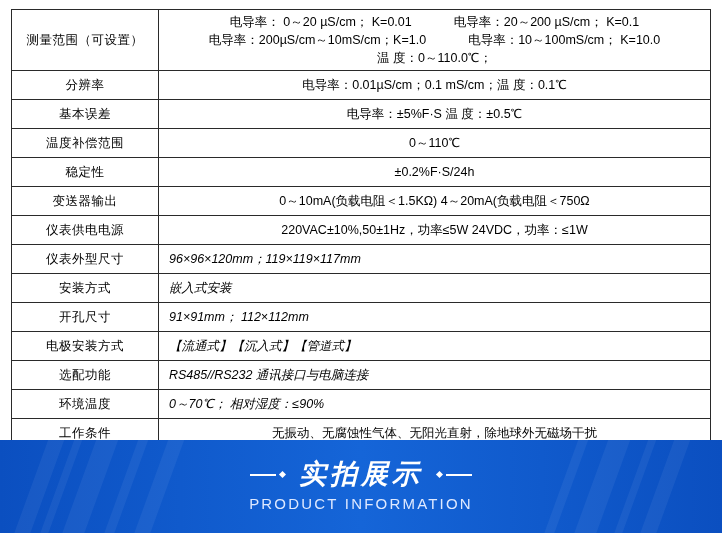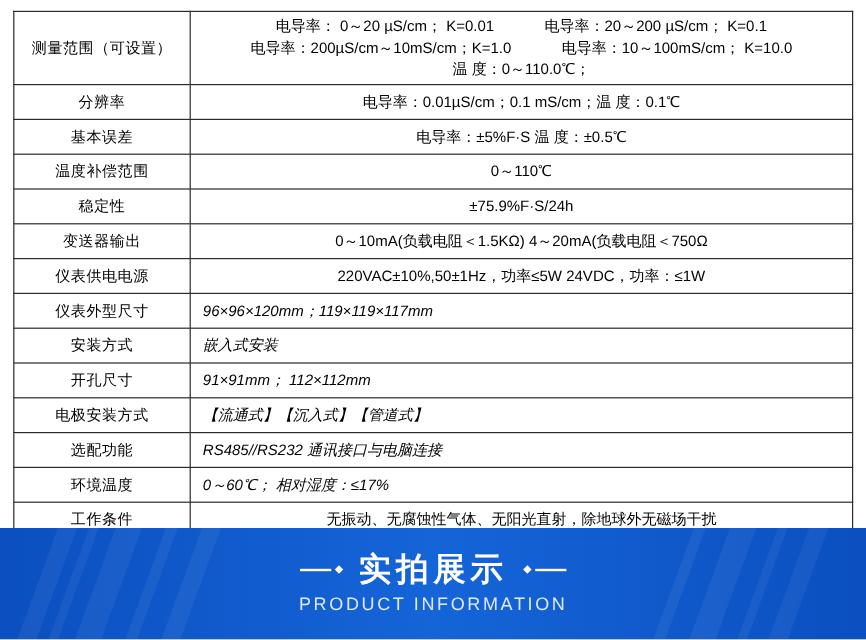--- a/index.html
+++ b/index.html
@@ -106,20 +106,21 @@
     display: flex;
     flex-direction: column;
     align-items: center;
     justify-content: center;
   }
   .banner-title-row {
     display: flex;
     align-items: center;
     justify-content: center;
     gap: 14px;
+    font-style: italic;
   }
   .banner-title {
     color: #ffffff;
     font-size: 27px;
     font-weight: bold;
     letter-spacing: 4px;
     line-height: 1;
   }
   .deco {
     display: flex;
@@ -179,21 +180,21 @@
         <td class="value-cell">电导率：±5%F·S    温 度：±0.5℃</td>
       </tr>
 
       <tr class="row-tall">
         <td class="label-cell">温度补偿范围</td>
         <td class="value-cell">0～110℃</td>
       </tr>
 
       <tr class="row-tall">
         <td class="label-cell">稳定性</td>
-        <td class="value-cell">±75.9%F·S/24h</td>
+        <td class="value-cell">±0.2%F·S/24h</td>
       </tr>
 
       <tr class="row-tall">
         <td class="label-cell">变送器输出</td>
         <td class="value-cell">0～10mA(负载电阻＜1.5KΩ) 4～20mA(负载电阻＜750Ω</td>
       </tr>
 
 
       <tr class="row-tall">
         <td class="label-cell">仪表供电电源</td>
@@ -220,21 +221,21 @@
         <td class="value-cell left">【流通式】【沉入式】【管道式】</td>
       </tr>
 
       <tr class="row-tall">
         <td class="label-cell">选配功能</td>
         <td class="value-cell left">RS485//RS232 通讯接口与电脑连接</td>
       </tr>
 
       <tr class="row-tall">
         <td class="label-cell">环境温度</td>
-        <td class="value-cell left">0～60℃； 相对湿度：≤17%</td>
+        <td class="value-cell left">0～70℃； 相对湿度：≤90%</td>
       </tr>
 
       <tr class="row-tall">
         <td class="label-cell">工作条件</td>
         <td class="value-cell">无振动、无腐蚀性气体、无阳光直射，除地球外无磁场干扰</td>
       </tr>
 
     </tbody>
   </table>
 

